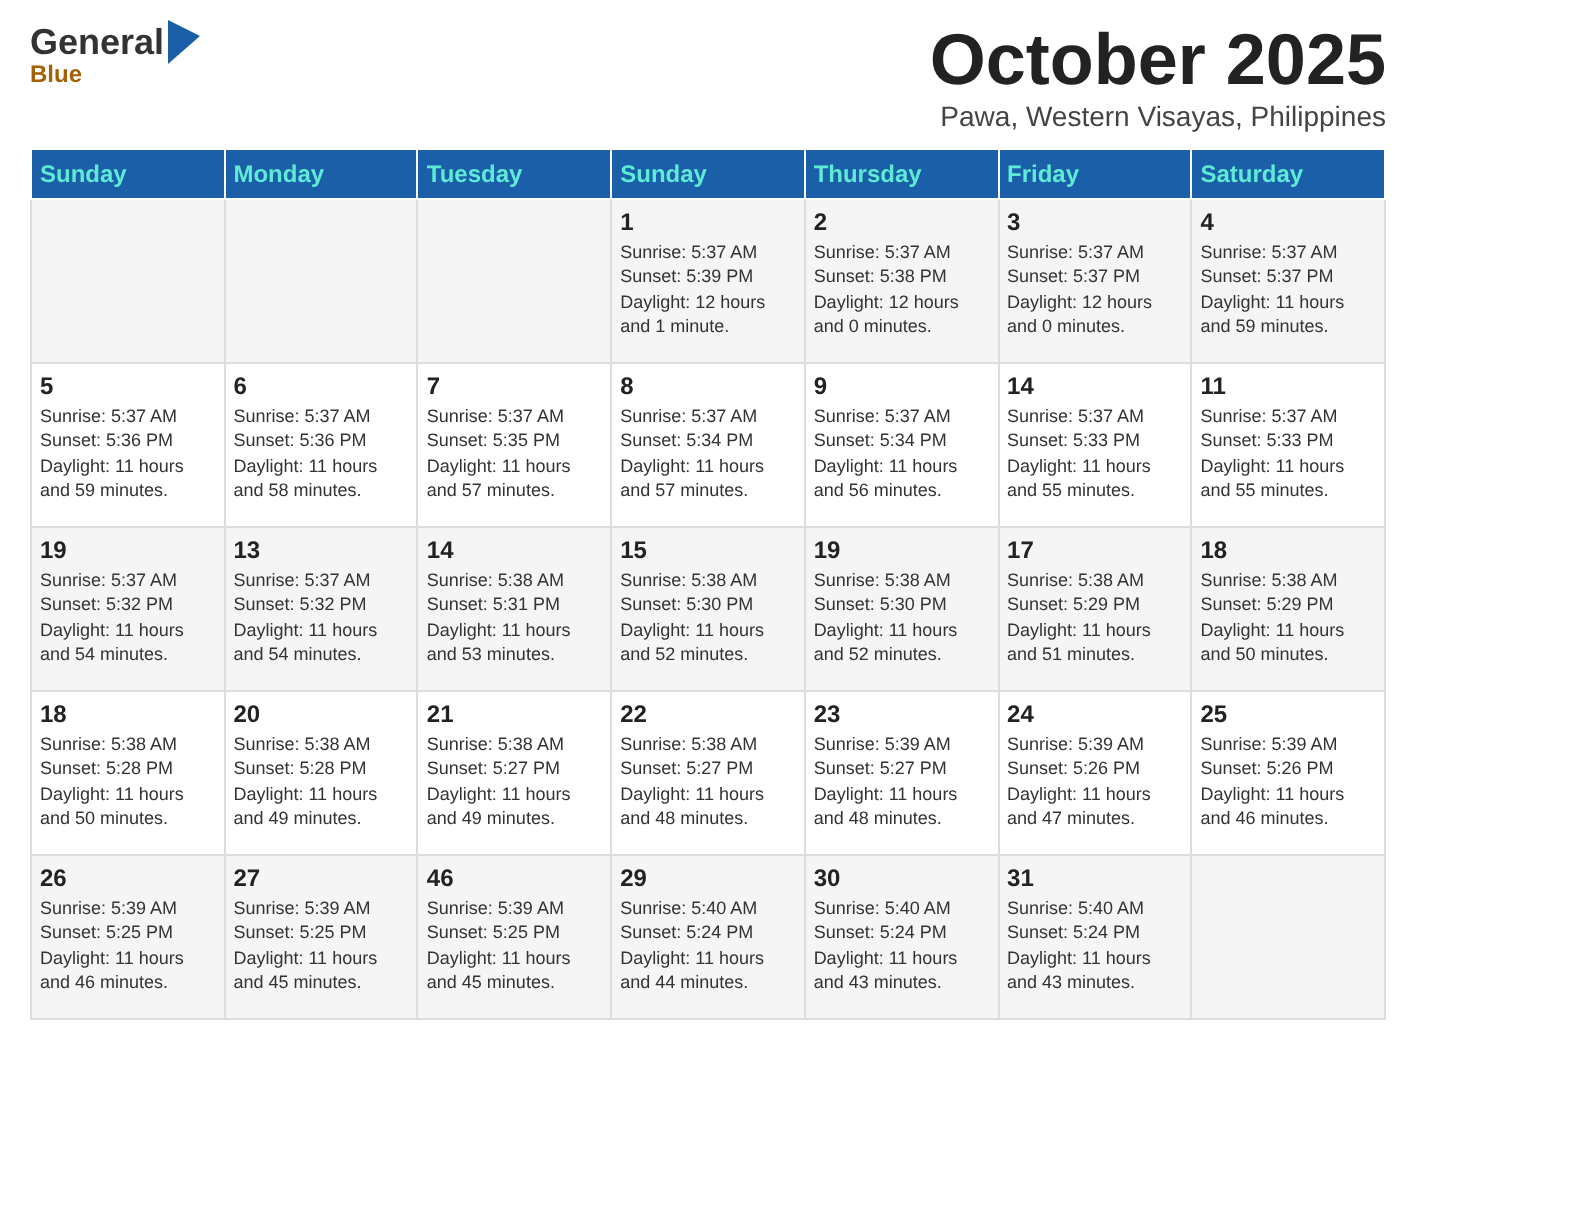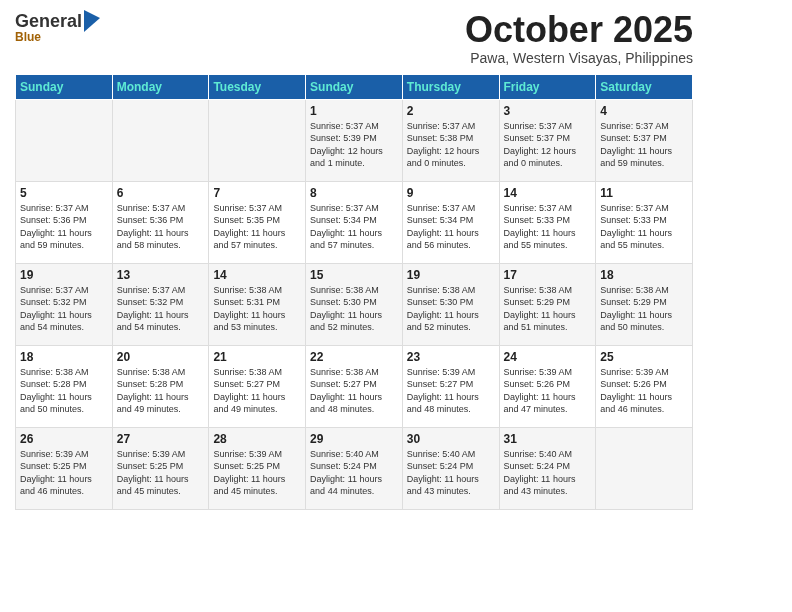--- a/index.html
+++ b/index.html
@@ -285,21 +285,21 @@
 Sunset: 5:25 PM
 Daylight: 11 hours and 46 minutes.</div>
           </td>
           <td>
             <span class="day-num">27</span>
             <div class="cell-text" style="white-space: pre-line;">Sunrise: 5:39 AM
 Sunset: 5:25 PM
 Daylight: 11 hours and 45 minutes.</div>
           </td>
           <td>
-            <span class="day-num">28</span>
+            <span class="day-num">46</span>
             <div class="cell-text" style="white-space: pre-line;">Sunrise: 5:39 AM
 Sunset: 5:25 PM
 Daylight: 11 hours and 45 minutes.</div>
           </td>
           <td>
             <span class="day-num">29</span>
             <div class="cell-text" style="white-space: pre-line;">Sunrise: 5:40 AM
 Sunset: 5:24 PM
 Daylight: 11 hours and 44 minutes.</div>
           </td>

